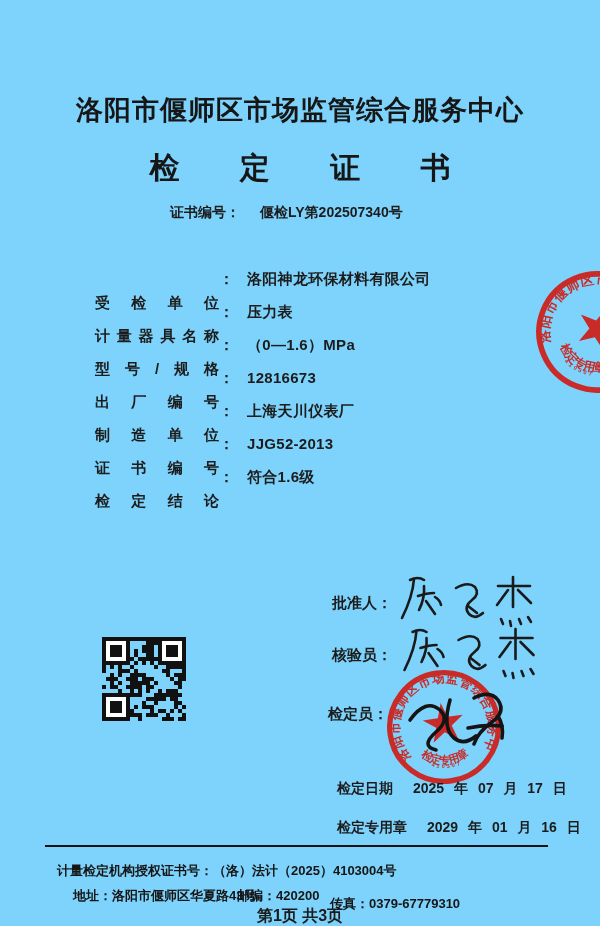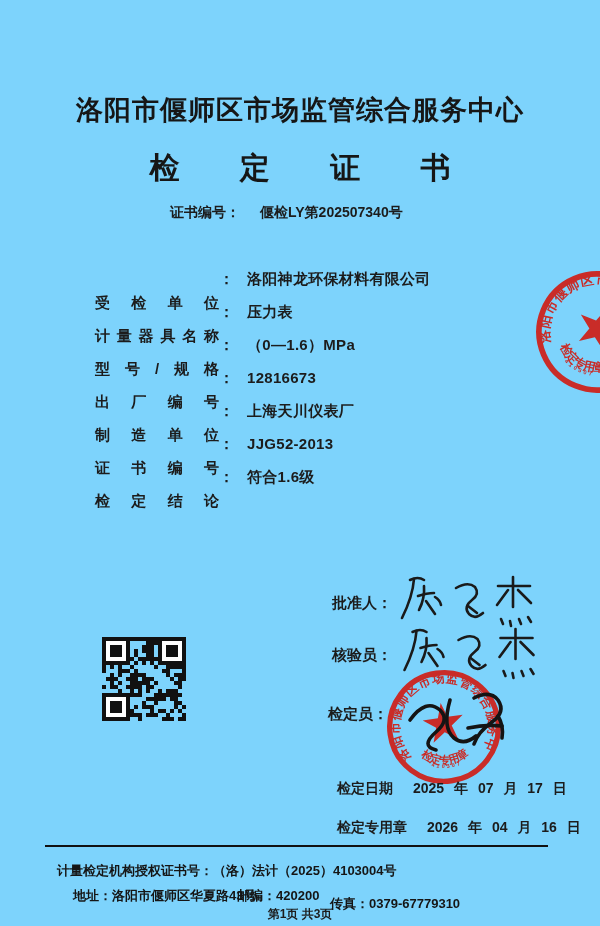--- a/index.html
+++ b/index.html
@@ -25,21 +25,21 @@
   }
   .field-colon{font-weight:700;}
   .field-value{margin-left:13px;font-weight:700;letter-spacing:0.3px;}
   .sig-label{position:absolute;font-size:15px;font-weight:700;text-align:right;}
   .sig-svg{position:absolute;}
   .stamp-wrap{position:absolute;opacity:0.93;}
   .date-row{position:absolute;font-size:14px;font-weight:700;white-space:nowrap;}
   .date-row .val{margin-left:20px;word-spacing:6px;font-weight:700;}
   .rule{position:absolute;left:45px;top:845px;width:503px;height:2px;background:#111;}
   .foot{position:absolute;font-size:13px;font-weight:700;white-space:nowrap;color:#151515;}
-  .page-indicator{position:absolute;top:906px;left:0;width:600px;text-align:center;font-size:12px;font-weight:700;}
+  .page-indicator{position:absolute;top:906px;left:0;width:600px;text-align:center;font-size:16px;font-weight:700;}
   .qr{position:absolute;left:100px;top:637px;}
   svg{display:block;}
 </style>
 </head>
 <body>
 
 <div class="page">
 
   <h1 class="org-title">洛阳市偃师区市场监管综合服务中心</h1>
   <h2 class="doc-title">检 定 证 书</h2>
@@ -321,21 +321,21 @@
       <path d="M76,12 q16,-8 24,2 q8,12 -6,22 q-14,10 -18,22"></path>
       <path d="M70,42 q18,-4 34,-2"></path>
       <path d="M100,30 q6,10 4,22"></path>
     </g>
   </svg>
 
   <div class="date-row" style="left:337px;top:780px;">
     <span>检定日期</span><span class="val">2025 年 07 月 17 日</span>
   </div>
   <div class="date-row" style="left:337px;top:819px;">
-    <span>检定专用章</span><span class="val">2026 年 04 月 16 日</span>
+    <span>检定专用章</span><span class="val">2029 年 01 月 16 日</span>
   </div>
 
   <div class="rule"></div>
 
   <span class="foot" style="left:57px;top:862px;">计量检定机构授权证书号：（洛）法计（2025）4103004号</span>
   <span class="foot" style="left:57px;top:887px;margin-left:16px;">地址：洛阳市偃师区华夏路43号</span>
   <span class="foot" style="left:237px;top:887px;">邮编：420200</span>
   <span class="foot" style="left:330px;top:887px;margin-top:8px;">传真：0379-67779310</span>
   <div class="page-indicator">第1页 共3页</div>
 

